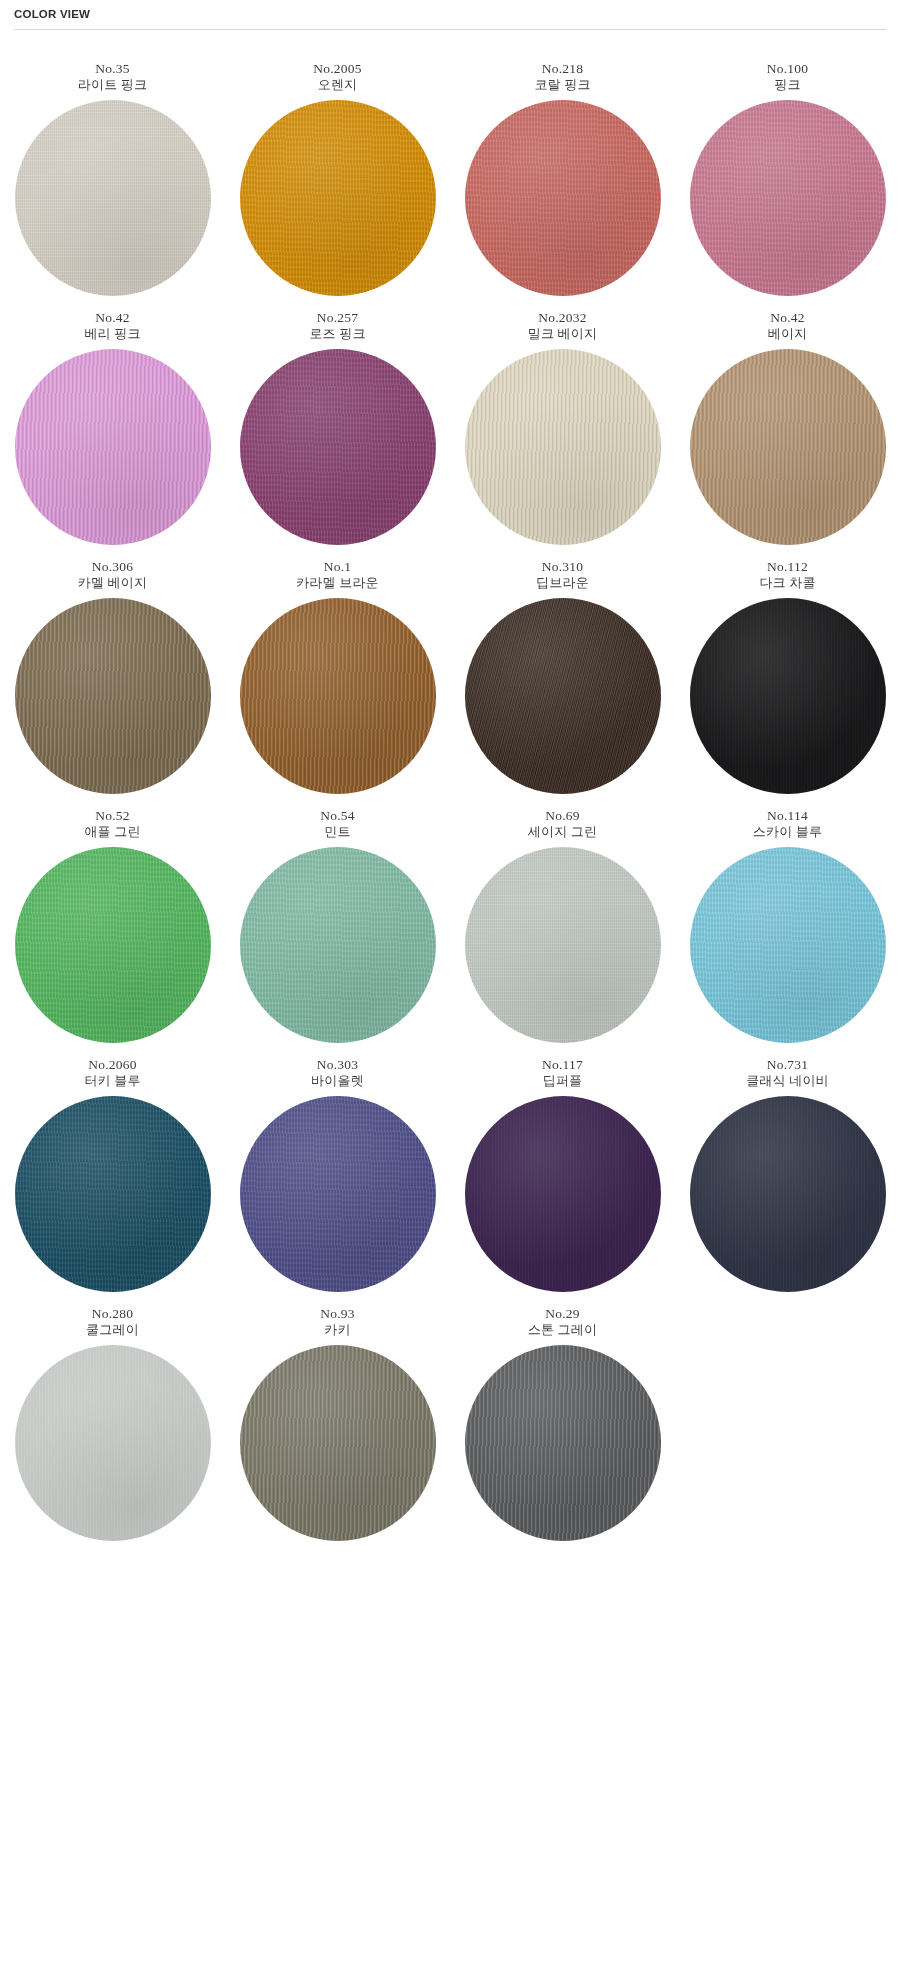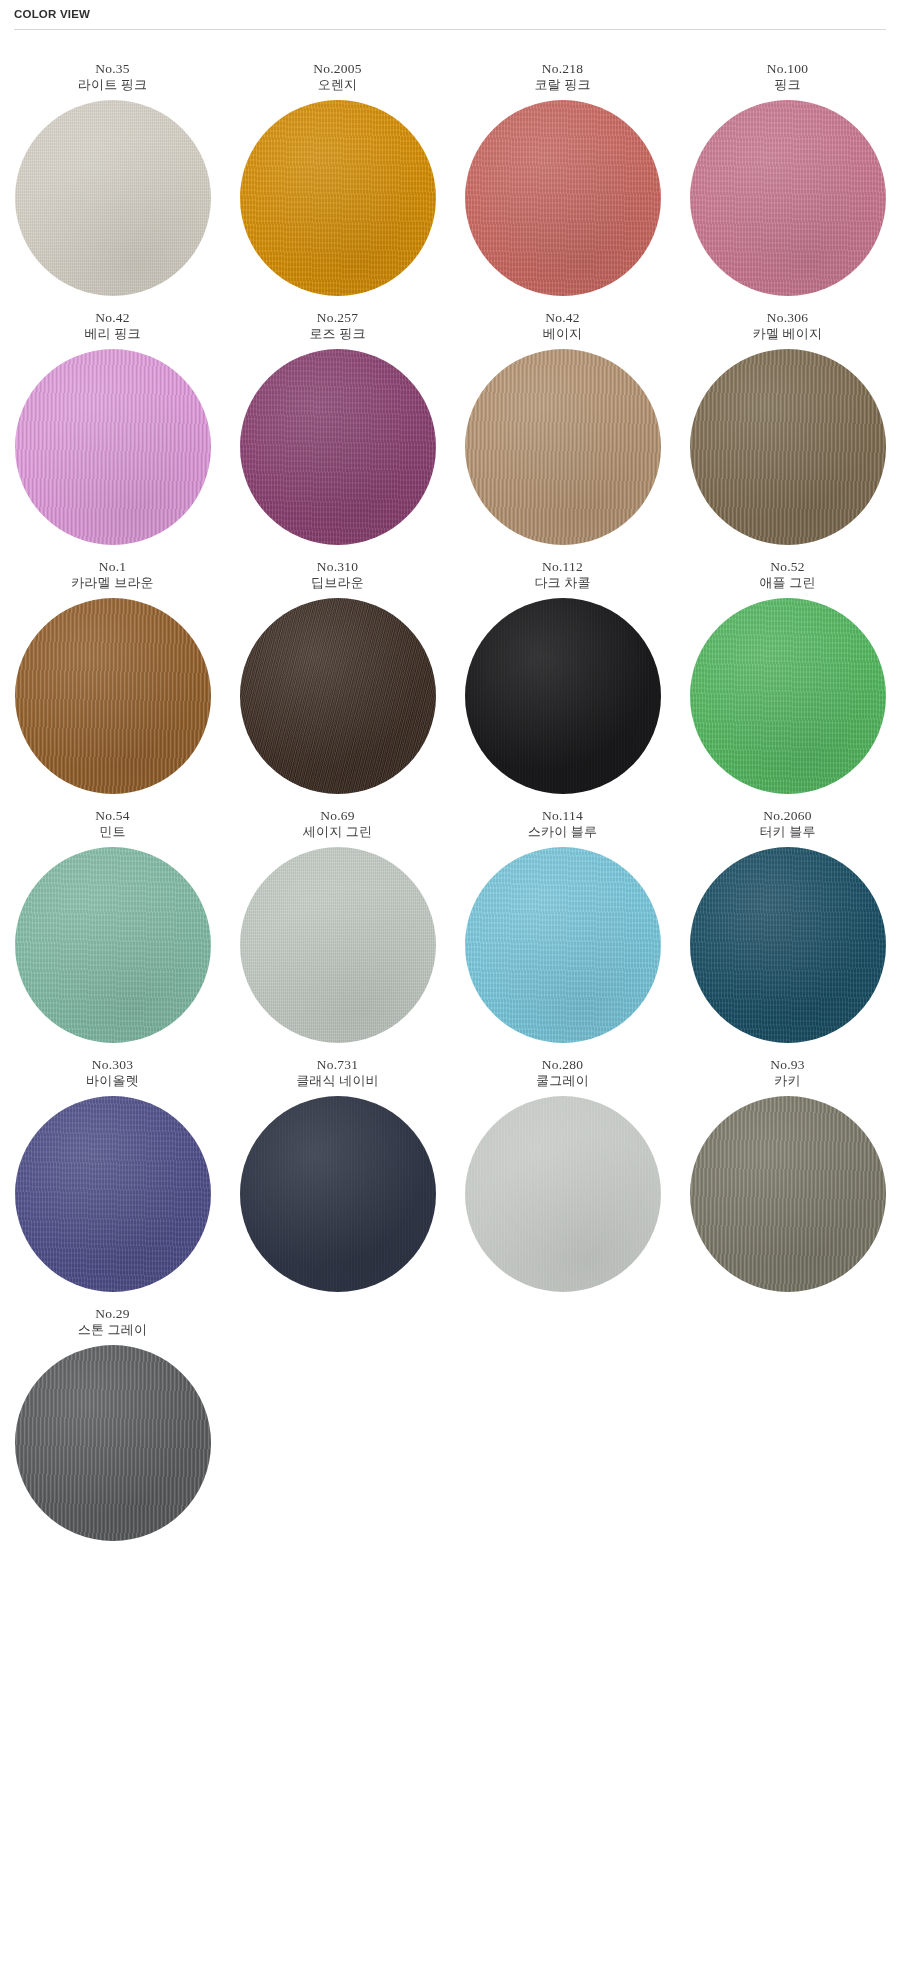--- a/index.html
+++ b/index.html
@@ -207,20 +207,32 @@
         </div>
         <div class="swatch-disc-wrap">
           <div class="swatch-disc" style="background-color: rgb(139, 66, 114);">
             <div class="tex tex-slub"></div>
             <div class="shade"></div>
           </div>
         </div>
       </div>
       <div class="swatch-cell">
         <div class="swatch-caption">
+          <span class="swatch-code">No.2032</span>
+          <span class="swatch-name">밀크 베이지</span>
+        </div>
+        <div class="swatch-disc-wrap">
+          <div class="swatch-disc" style="background-color: rgb(222, 214, 192);">
+            <div class="tex tex-rib"></div>
+            <div class="shade"></div>
+          </div>
+        </div>
+      </div>
+      <div class="swatch-cell">
+        <div class="swatch-caption">
           <span class="swatch-code">No.42</span>
           <span class="swatch-name">베이지</span>
         </div>
         <div class="swatch-disc-wrap">
           <div class="swatch-disc" style="background-color: rgb(179, 147, 114);">
             <div class="tex tex-rib"></div>
             <div class="shade"></div>
           </div>
         </div>
       </div>
@@ -339,20 +351,32 @@
         </div>
         <div class="swatch-disc-wrap">
           <div class="swatch-disc" style="background-color: rgb(80, 80, 140);">
             <div class="tex tex-slub"></div>
             <div class="shade"></div>
           </div>
         </div>
       </div>
       <div class="swatch-cell">
         <div class="swatch-caption">
+          <span class="swatch-code">No.117</span>
+          <span class="swatch-name">딥퍼플</span>
+        </div>
+        <div class="swatch-disc-wrap">
+          <div class="swatch-disc" style="background-color: rgb(60, 36, 80);">
+            <div class="tex tex-smooth"></div>
+            <div class="shade"></div>
+          </div>
+        </div>
+      </div>
+      <div class="swatch-cell">
+        <div class="swatch-caption">
           <span class="swatch-code">No.731</span>
           <span class="swatch-name">클래식 네이비</span>
         </div>
         <div class="swatch-disc-wrap">
           <div class="swatch-disc" style="background-color: rgb(47, 53, 69);">
             <div class="tex tex-smooth"></div>
             <div class="shade"></div>
           </div>
         </div>
       </div>

